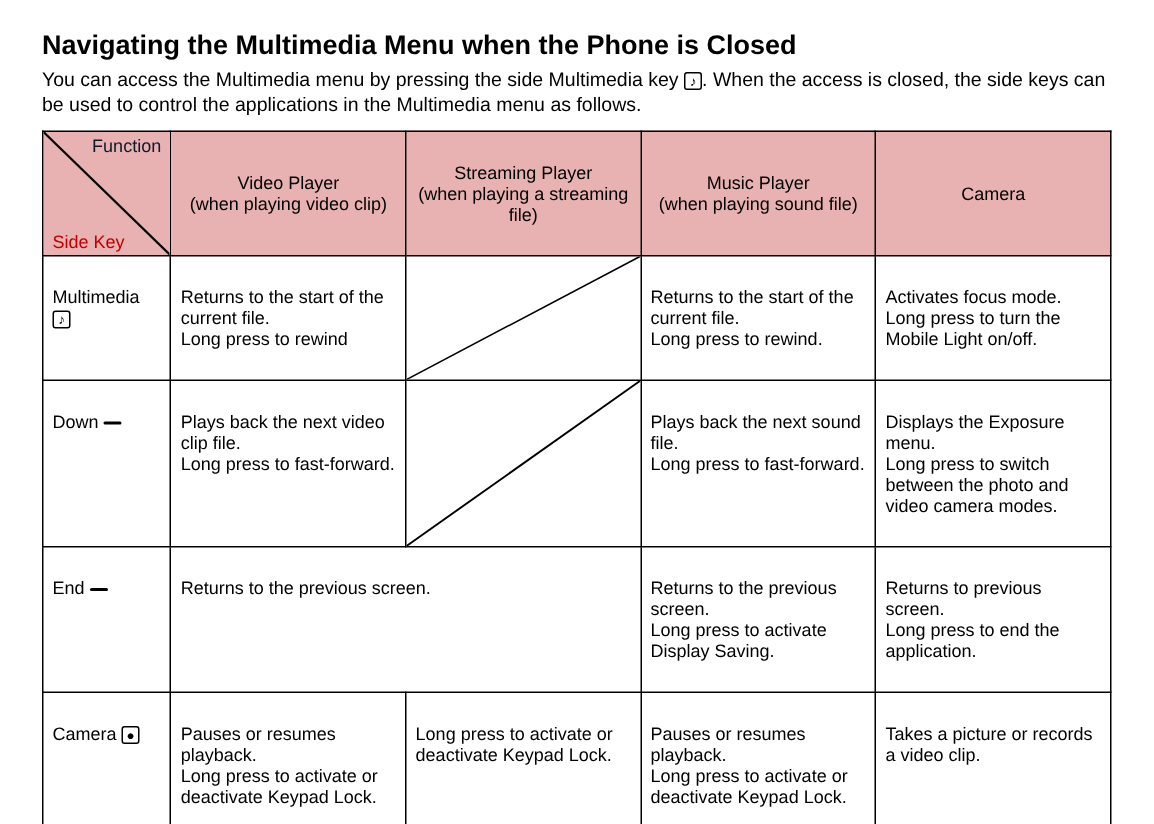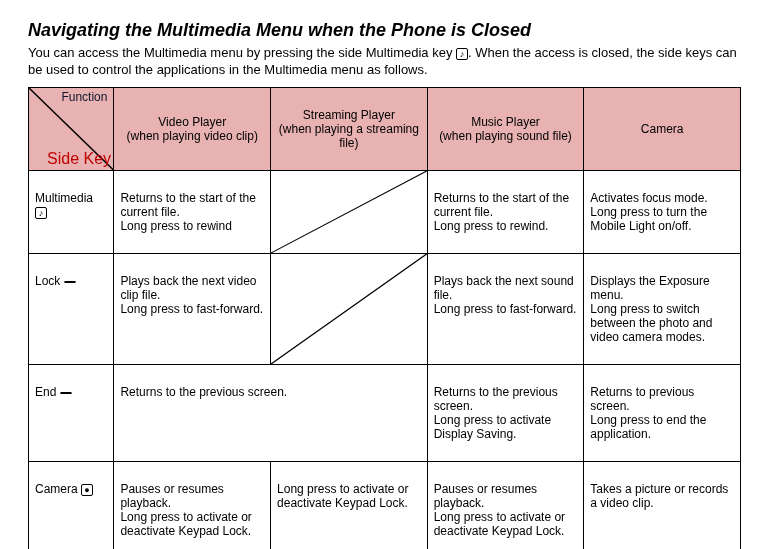--- a/index.html
+++ b/index.html
@@ -9,21 +9,20 @@
     font-size: 12.5px;
     color: #000;
     width: 769px;
     box-sizing: border-box;
     background: #fff;
   }
   h1 {
     font-size: 18px;
     font-weight: bold;
     margin: 0 0 4px 0;
-    font-style: italic;
   }
   .intro {
     font-size: 13px;
     line-height: 1.3;
     margin: 0 0 8px 0;
   }
   table {
     border-collapse: collapse;
     width: 100%;
     table-layout: fixed;
@@ -53,23 +52,23 @@
   .diag-top {
     position: absolute;
     top: 2px;
     right: 6px;
     color: #0f172a;
     font-size: 12px;
   }
   .diag-bottom {
     position: absolute;
     bottom: 2px;
-    left: 18px;
+    left: 6px;
     color: #c00000;
-    font-size: 16px;
+    font-size: 12px;
   }
   .slash-cell {
     position: relative;
     padding: 0;
   }
   .slash-cell svg {
     position: absolute;
     top: 0; left: 0; width: 100%; height: 100%;
   }
   .key-icon {
@@ -139,21 +138,21 @@
       <td class="slash-cell">
         <svg viewBox="0 0 100 100" preserveAspectRatio="none">
             <line x1="0" y1="100" x2="100" y2="0" stroke="#000" stroke-width="1"></line>
           </svg>
       </td>
       <td>Returns to the start of the current file.<br>Long press to rewind.</td>
       <td>Activates focus mode.<br>Long press to turn the Mobile Light on/off.</td>
     </tr>
     <tr>
       <td>
-        <span>Lock </span><span class="key-icon"> </span>
+        <span>Down </span><span class="key-icon"> </span>
       </td>
       <td>Plays back the next video clip file.<br>Long press to fast-forward.</td>
       <td class="slash-cell">
         <svg viewBox="0 0 100 100" preserveAspectRatio="none">
             <line x1="0" y1="100" x2="100" y2="0" stroke="#000" stroke-width="1"></line>
           </svg>
       </td>
       <td>Plays back the next sound file.<br>Long press to fast-forward.</td>
       <td>Displays the Exposure menu.<br>Long press to switch between the photo and video camera modes.</td>
     </tr>

